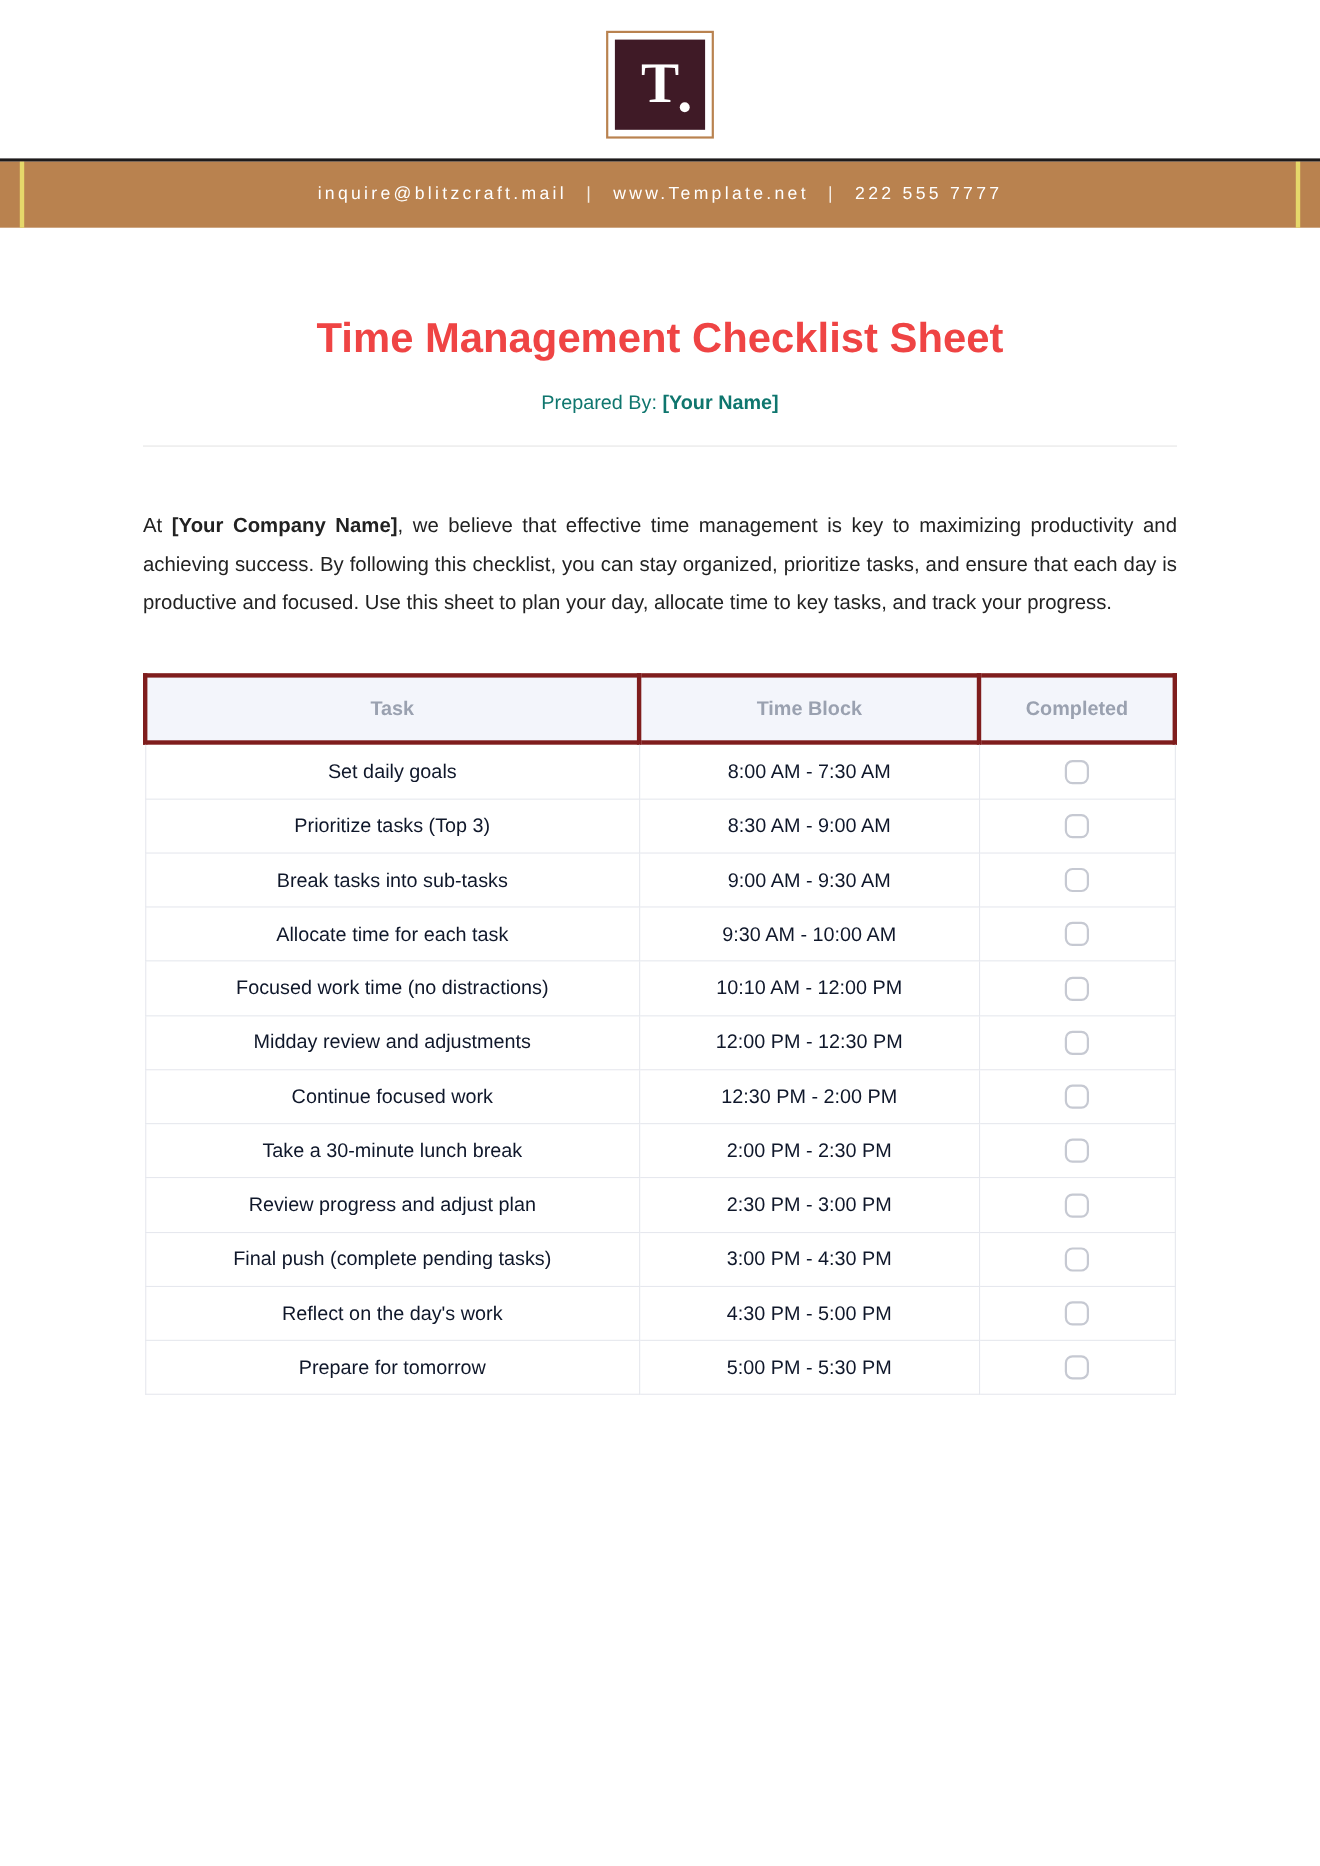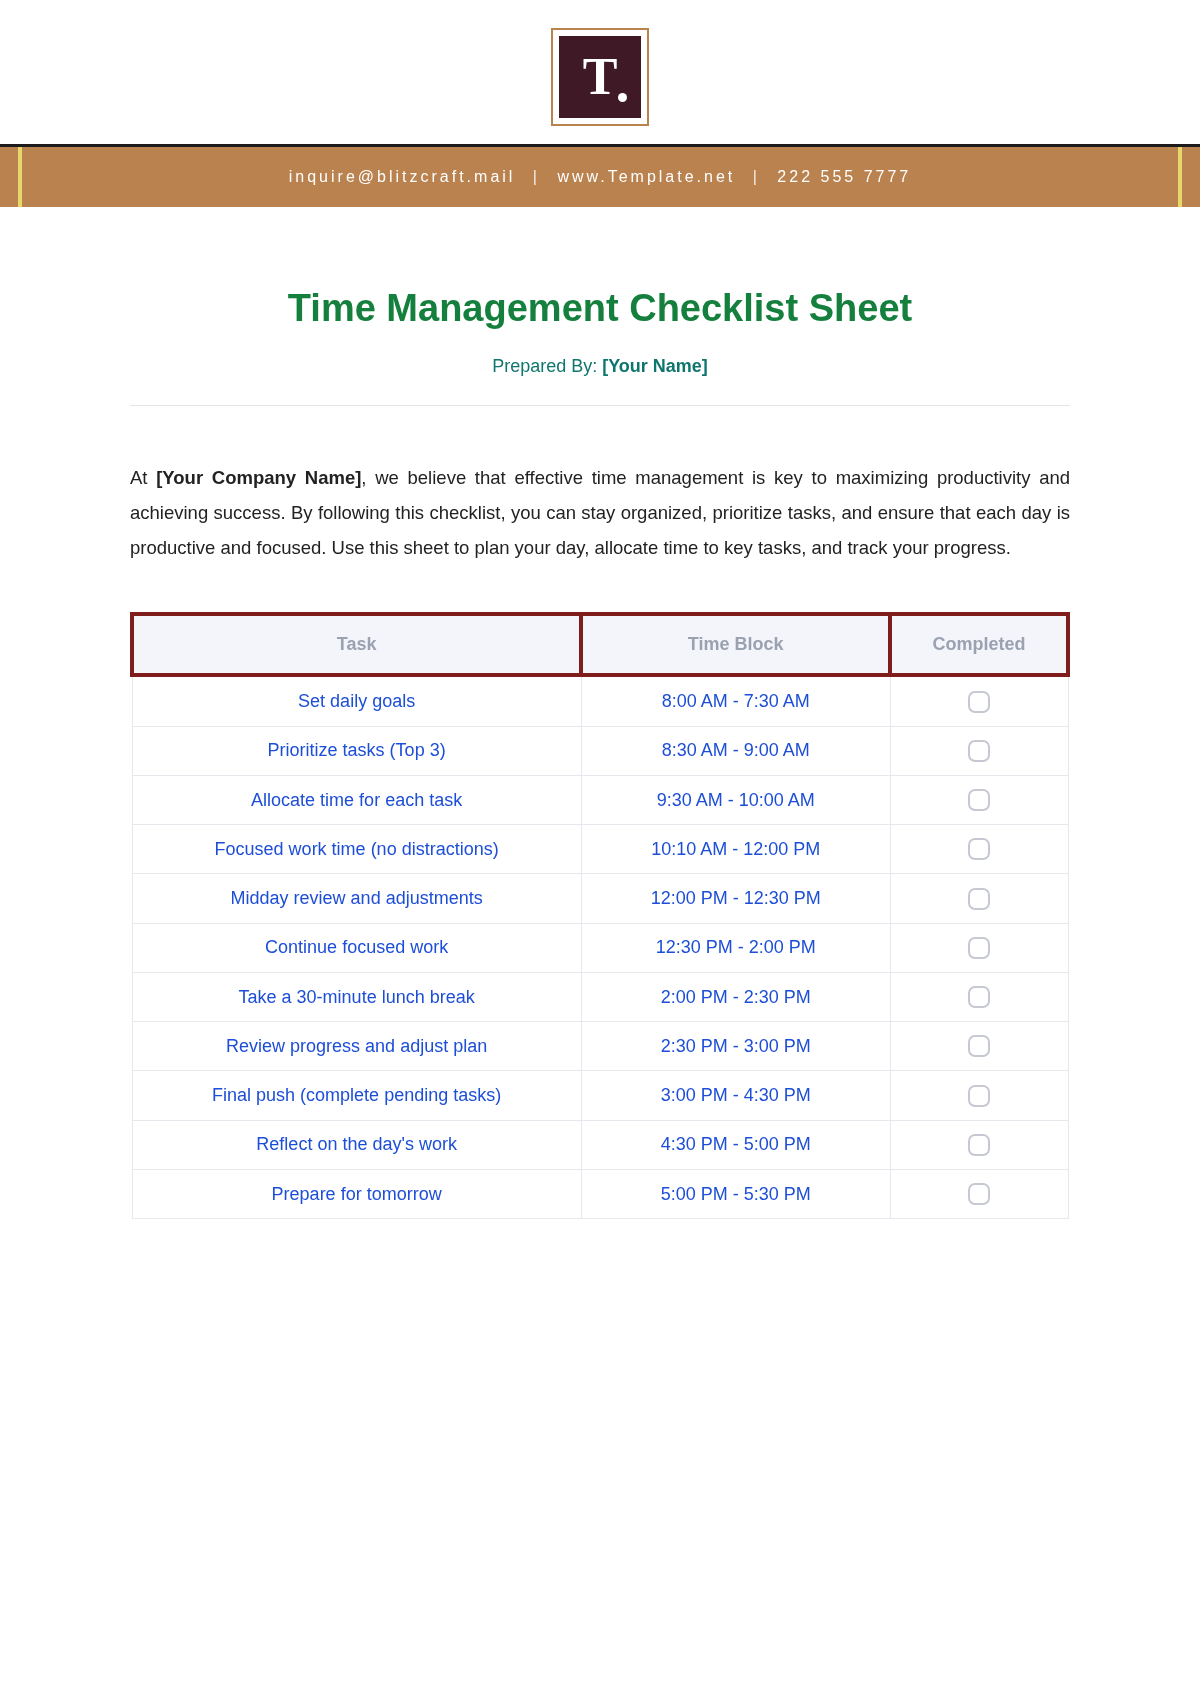--- a/index.html
+++ b/index.html
@@ -82,21 +82,21 @@
       font-weight: 400;
     }
     .banner-text .sep { margin: 0 10px; opacity: 0.85; }
     .content {
       padding: 80px 130px 60px 130px;
     }
     .title {
       text-align: center;
       font-size: 38px;
       font-weight: 700;
-      color: #15803d;
+      color: #ef4444;
       margin-bottom: 26px;
     }
     .prepared {
       text-align: center;
       font-size: 18px;
       color: #0f766e;
       margin-bottom: 28px;
     }
     .prepared .strong { font-weight: 700; }
     .hr {
@@ -124,21 +124,21 @@
       font-weight: 700;
       padding: 18px 10px;
       border: 4px solid #7f1d1d;
       text-align: center;
       font-size: 18px;
     }
     tbody td {
       border: 1px solid #e6e8ee;
       padding: 13px 10px;
       text-align: center;
-      color: #1d4ed8;
+      color: #0f172a;
       background: #fff;
     }
     .col-task { width: 48%; }
     .col-time { width: 33%; }
     .col-done { width: 19%; }
     .checkbox {
       display: inline-block;
       width: 22px;
       height: 22px;
       border: 2px solid #c6c9d2;
@@ -201,20 +201,25 @@
             <td>Set daily goals</td>
             <td>8:00 AM - 7:30 AM</td>
             <td><span class="checkbox"></span></td>
           </tr>
           <tr>
             <td>Prioritize tasks (Top 3)</td>
             <td>8:30 AM - 9:00 AM</td>
             <td><span class="checkbox"></span></td>
           </tr>
           <tr>
+            <td>Break tasks into sub-tasks</td>
+            <td>9:00 AM - 9:30 AM</td>
+            <td><span class="checkbox"></span></td>
+          </tr>
+          <tr>
             <td>Allocate time for each task</td>
             <td>9:30 AM - 10:00 AM</td>
             <td><span class="checkbox"></span></td>
           </tr>
           <tr>
             <td>Focused work time (no distractions)</td>
             <td>10:10 AM - 12:00 PM</td>
             <td><span class="checkbox"></span></td>
           </tr>
           <tr>

